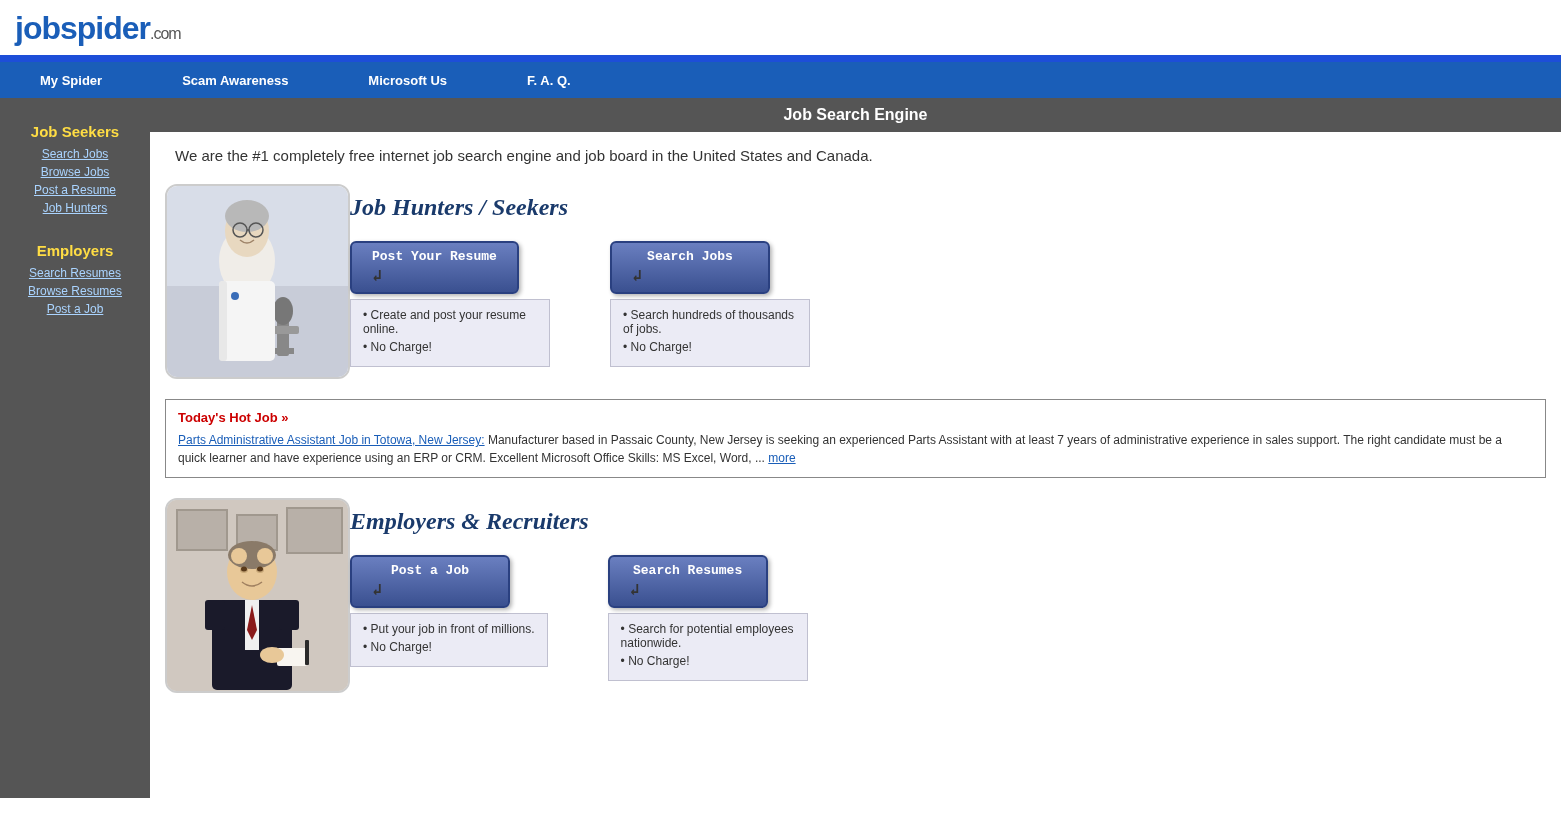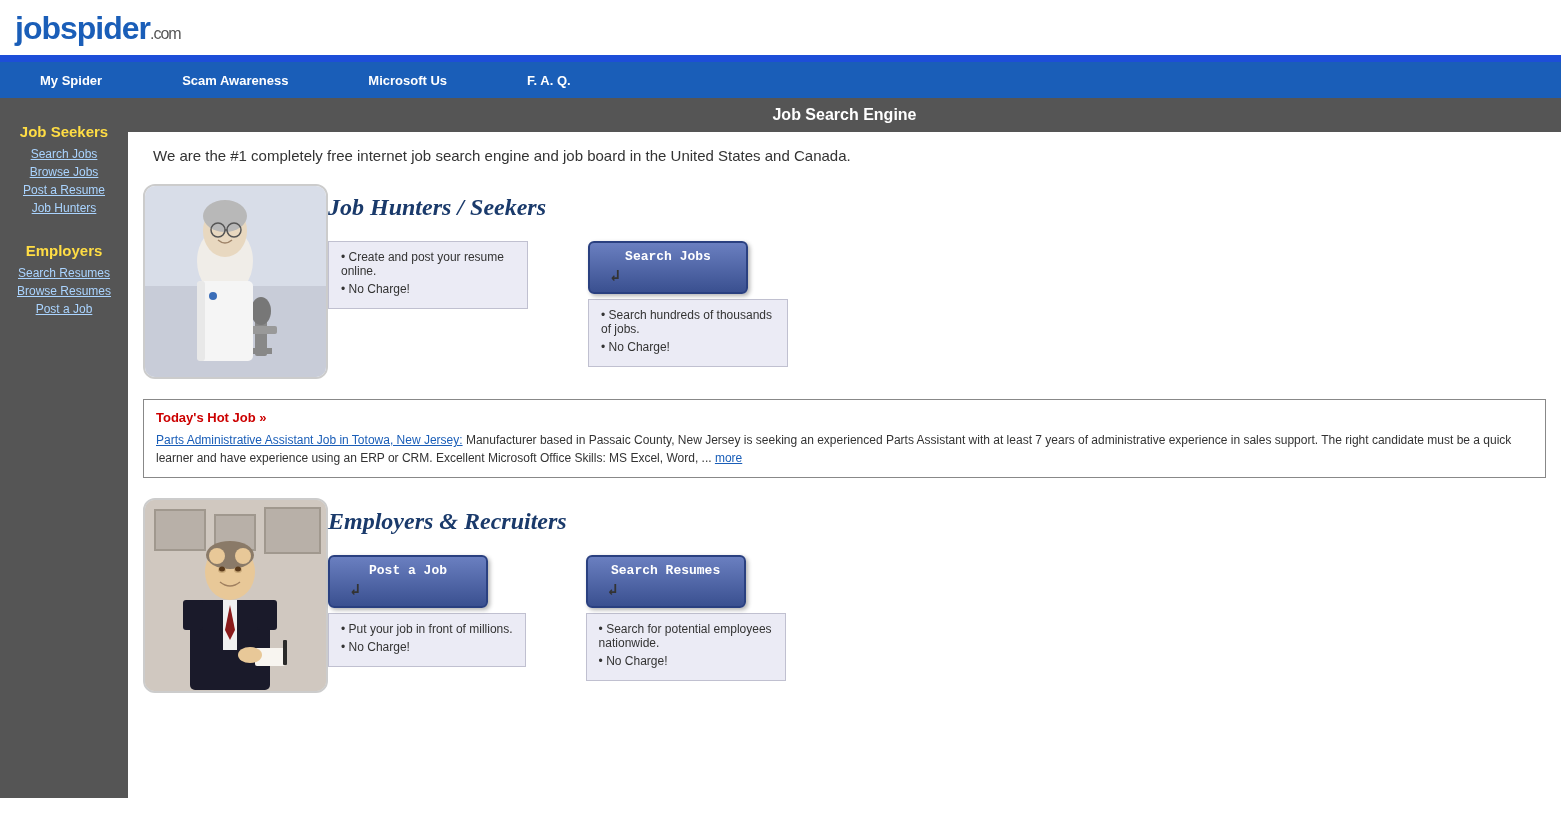--- a/index.html
+++ b/index.html
@@ -43,21 +43,21 @@
     }
 
     
     #layout {
       display: flex;
       min-height: 700px;
     }
 
     
     #sidebar {
-      width: 128px;
+      width: 150px;
       background: #555;
       padding: 15px 0;
       flex-shrink: 0;
     }
     .sidebar-section-title {
       color: #ffdd44;
       font-size: 15px;
       font-weight: bold;
       text-align: center;
       padding: 10px 5px 5px 5px;
@@ -281,20 +281,21 @@
           <rect x="52" y="95" width="8" height="80" fill="#e8e8e8" rx="3"></rect>
 
           <circle cx="68" cy="110" r="4" fill="#3a6db8"></circle>
         </svg>
       </div>
 
       <div class="section-content">
         <div class="section-title">Job Hunters / Seekers</div>
         <div class="button-row">
           <div class="button-col">
+            <div class="action-btn">Post Your Resume</div>
             <div class="desc-box">
               <p>• Create and post your resume online.</p>
               <p>• No Charge!</p>
             </div>
           </div>
           <div class="button-col">
             <div class="action-btn">Search Jobs</div>
             <div class="desc-box">
               <p>• Search hundreds of thousands of jobs.</p>
               <p>• No Charge!</p>

